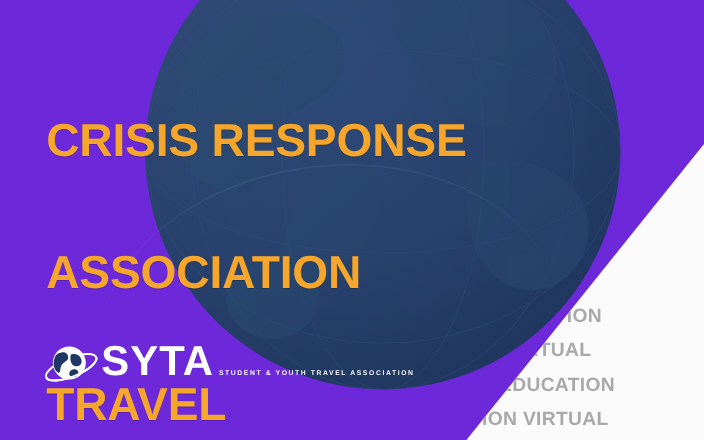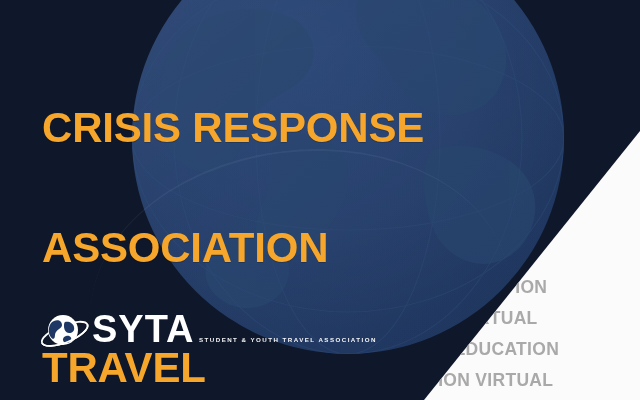--- a/index.html
+++ b/index.html
@@ -3,21 +3,21 @@
 <meta charset="utf-8">
 <style>
   html,body{margin:0;padding:0;}
   body{
     width:640px;height:400px;overflow:hidden;
     font-family:"Liberation Sans", sans-serif;
     background:#ffffff;
   }
   #stage{
     position:relative;width:640px;height:400px;overflow:hidden;
-    background:#0f172a;
+    background:#6d28d9;
   }
 
   
   .globe-wrap{position:absolute;inset:0;overflow:hidden;pointer-events:none;}
   .globe-sphere{
     position:absolute;left:132px;top:-78px;width:432px;height:432px;
     border-radius:50%;
     background:radial-gradient(circle at 38% 32%, #2b4777 0%, #27416e 45%, #213a64 72%, #1f3762 100%);
   }
   .globe-land{position:absolute;left:132px;top:-78px;width:432px;height:432px;}

